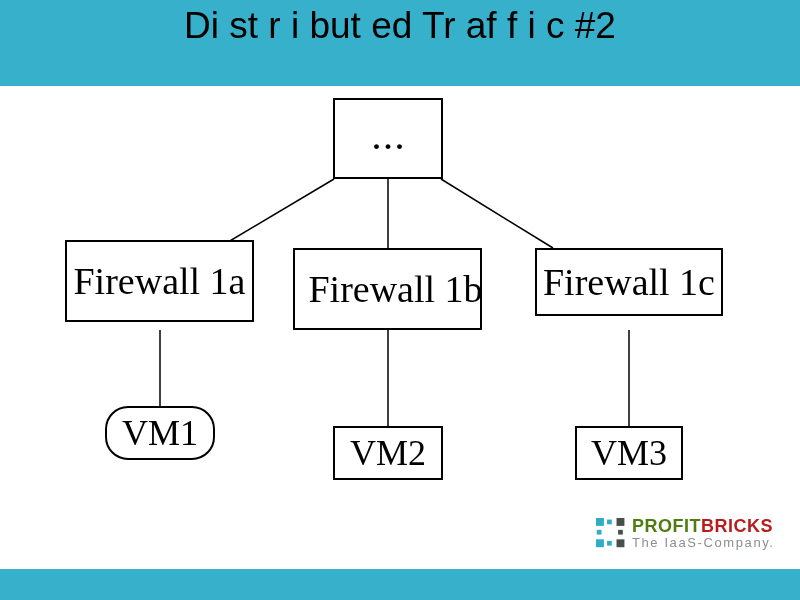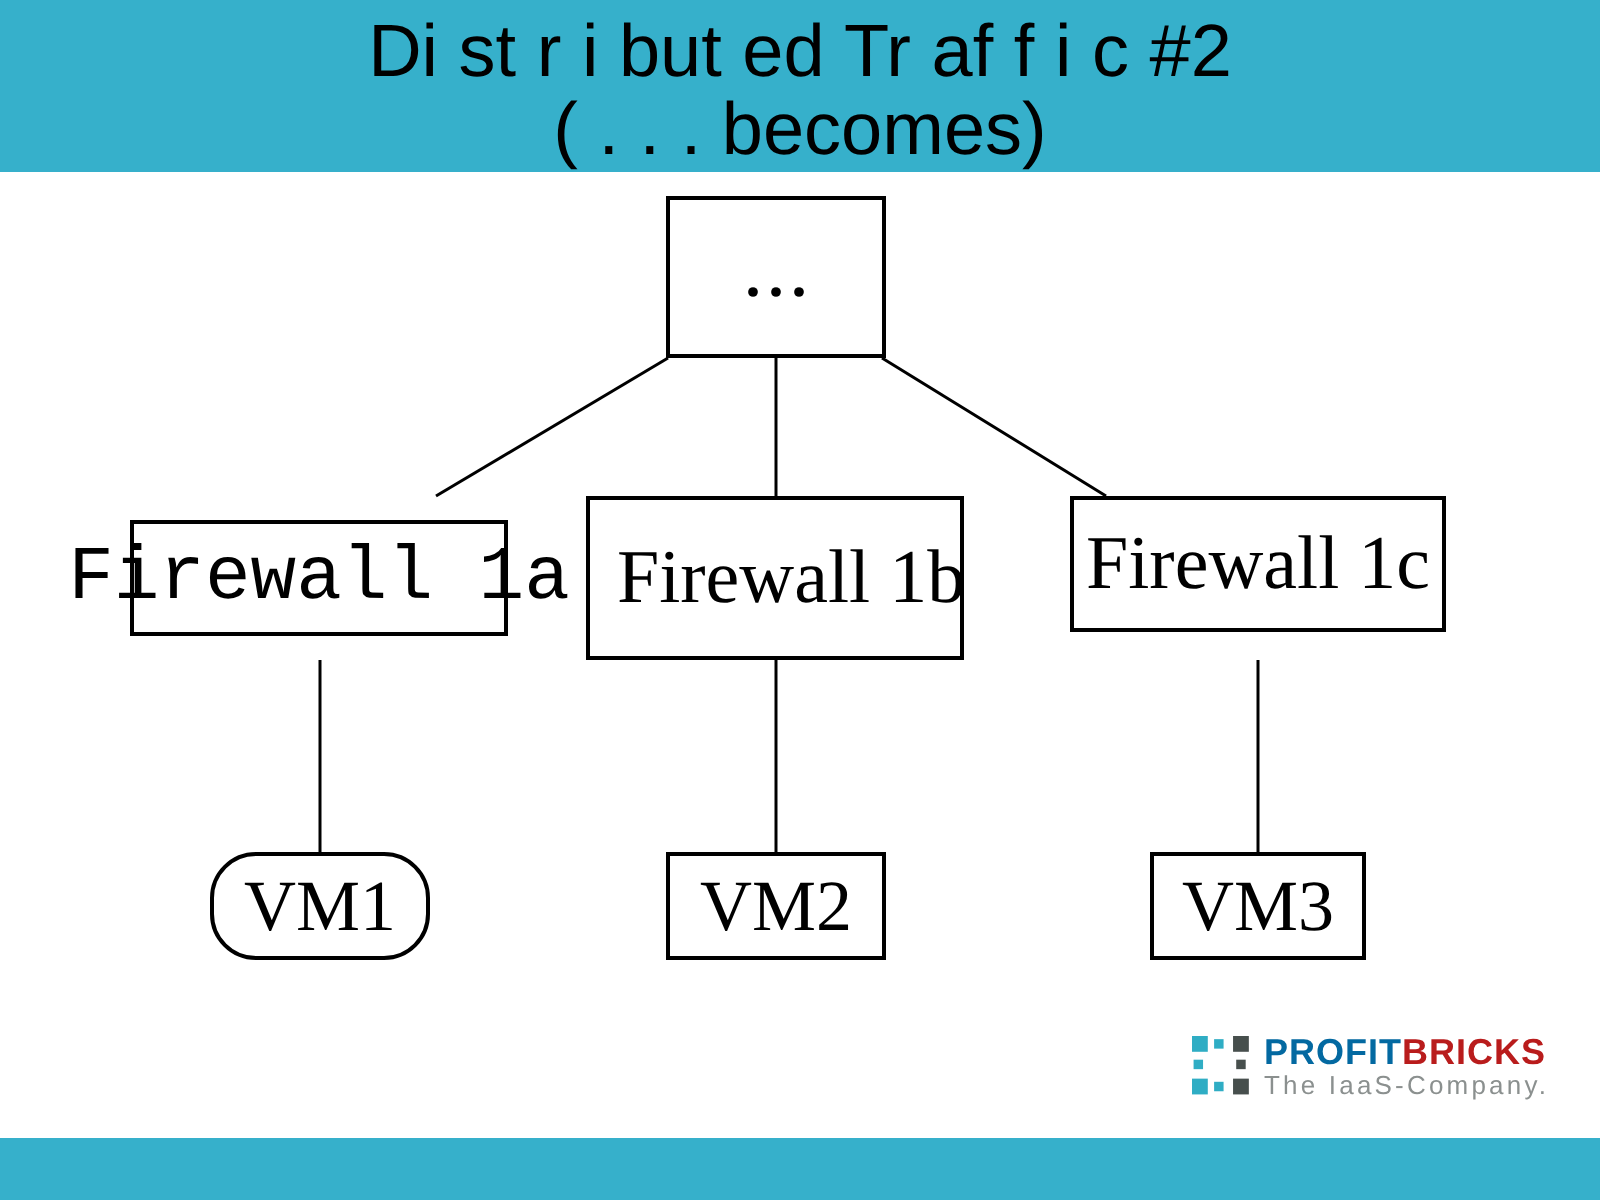--- a/index.html
+++ b/index.html
@@ -50,46 +50,46 @@
     box-sizing: border-box;
     display: flex;
     align-items: center;
     justify-content: center;
     color: #000000;
     font-family: "Liberation Serif", serif;
     white-space: nowrap;
   }
   .node-root   { left: 333px; top:  98px; width: 110px; height: 81px; font-size: 30px; font-weight: bold; letter-spacing: 4px; padding-left: 4px; }
   .node-fw     { font-size: 38px; }
-  .node-fw-a   { left:  65px; top: 260px; width: 189px; height: 58px; font-family: Liberation Mono, monospace; }
+  .node-fw-a   { left:  65px; top: 240px; width: 189px; height: 82px; }
   .node-fw-b   { left: 293px; top: 248px; width: 189px; height: 82px; padding-left: 16px; }
   .node-fw-c   { left: 535px; top: 248px; width: 188px; height: 68px; }
   .node-vm     { font-size: 36px; }
-  .node-vm-1   { left: 105px; top: 426px; width: 110px; height: 54px; border-radius: 23px; }
+  .node-vm-1   { left: 105px; top: 406px; width: 110px; height: 54px; border-radius: 23px; }
   .node-vm-2   { left: 333px; top: 426px; width: 110px; height: 54px; }
   .node-vm-3   { left: 575px; top: 426px; width: 108px; height: 54px; text-align: center; }
 
   
   .logo {
     position: absolute;
     left: 596px; top: 516px;
     display: flex;
     align-items: flex-start;
     gap: 6px;
   }
   .logo-mark { width: 30px; height: 30px; margin-top: 2px; }
   .logo-text { display: flex; flex-direction: column; }
   .brand-line {
     font-size: 18px;
     font-weight: bold;
     letter-spacing: 0.5px;
     line-height: 20px;
     white-space: nowrap;
   }
-  .brand-profit { color: #0369a1; }
+  .brand-profit { color: #4d7c0f; }
   .brand-bricks { color: #b91c1c; }
   .tagline {
     font-size: 13px;
     color: #8b908f;
     letter-spacing: 1.6px;
     line-height: 14px;
     white-space: nowrap;
   }
 
   
@@ -100,21 +100,20 @@
     background: #36b0cb;
   }
 </style>
 </head>
 <body>
 
 <div class="slide">
 
   <header class="titlebar">
     <div class="title-line1">Di st r i but ed  Tr af f i c  #2</div>
-    <div class="title-line2">( . . . becomes)</div>
   </header>
 
   <svg class="connectors" width="800" height="600" viewBox="0 0 800 600" aria-hidden="true">
     <line x1="334" y1="179" x2="218" y2="248"></line>
     <line x1="388" y1="179" x2="388" y2="248"></line>
     <line x1="441" y1="179" x2="553" y2="248"></line>
     <line x1="160" y1="330" x2="160" y2="426"></line>
     <line x1="388" y1="330" x2="388" y2="426"></line>
     <line x1="629" y1="330" x2="629" y2="426"></line>
   </svg>

